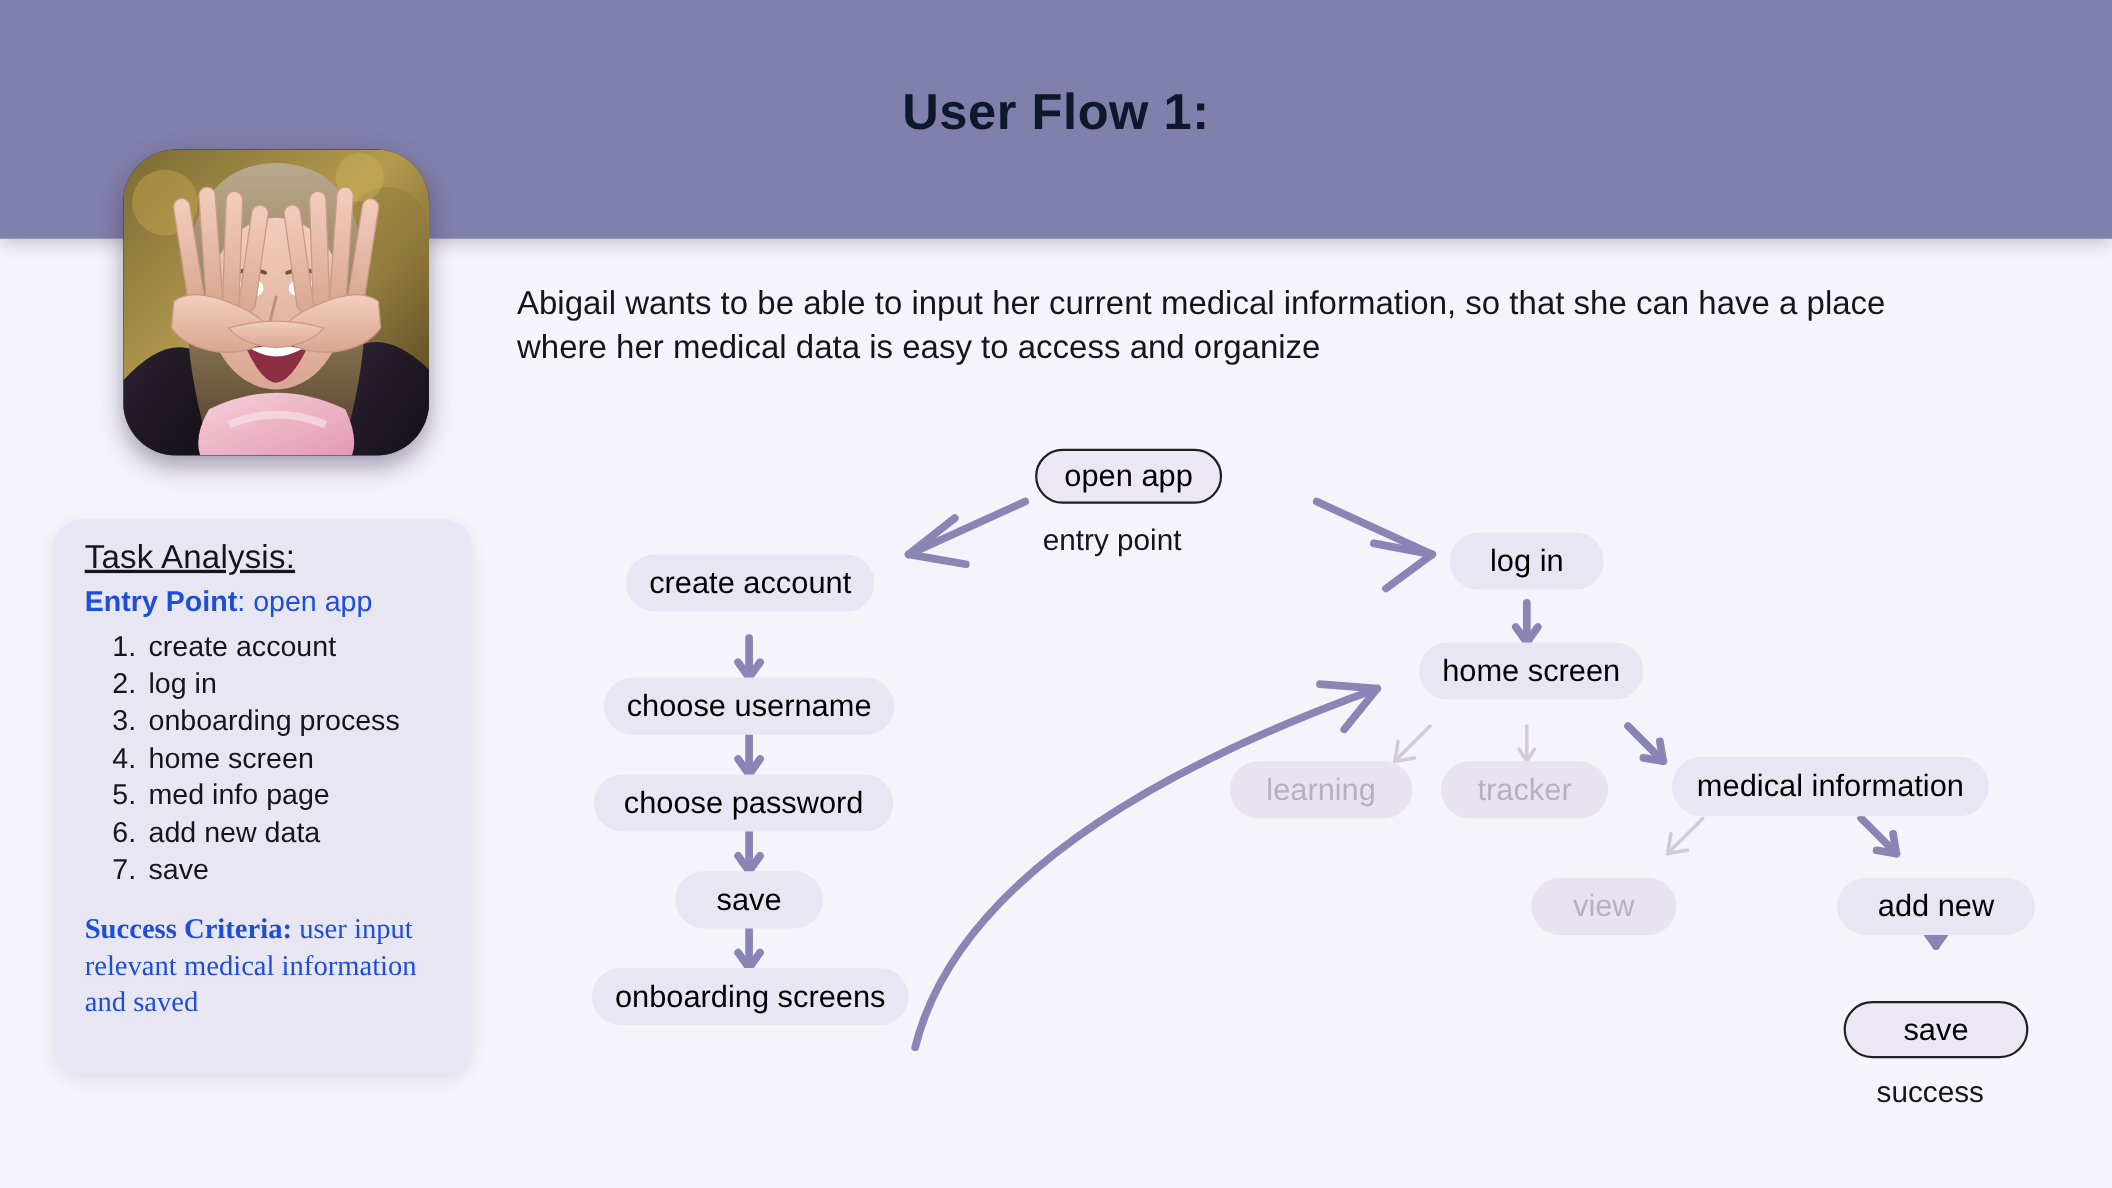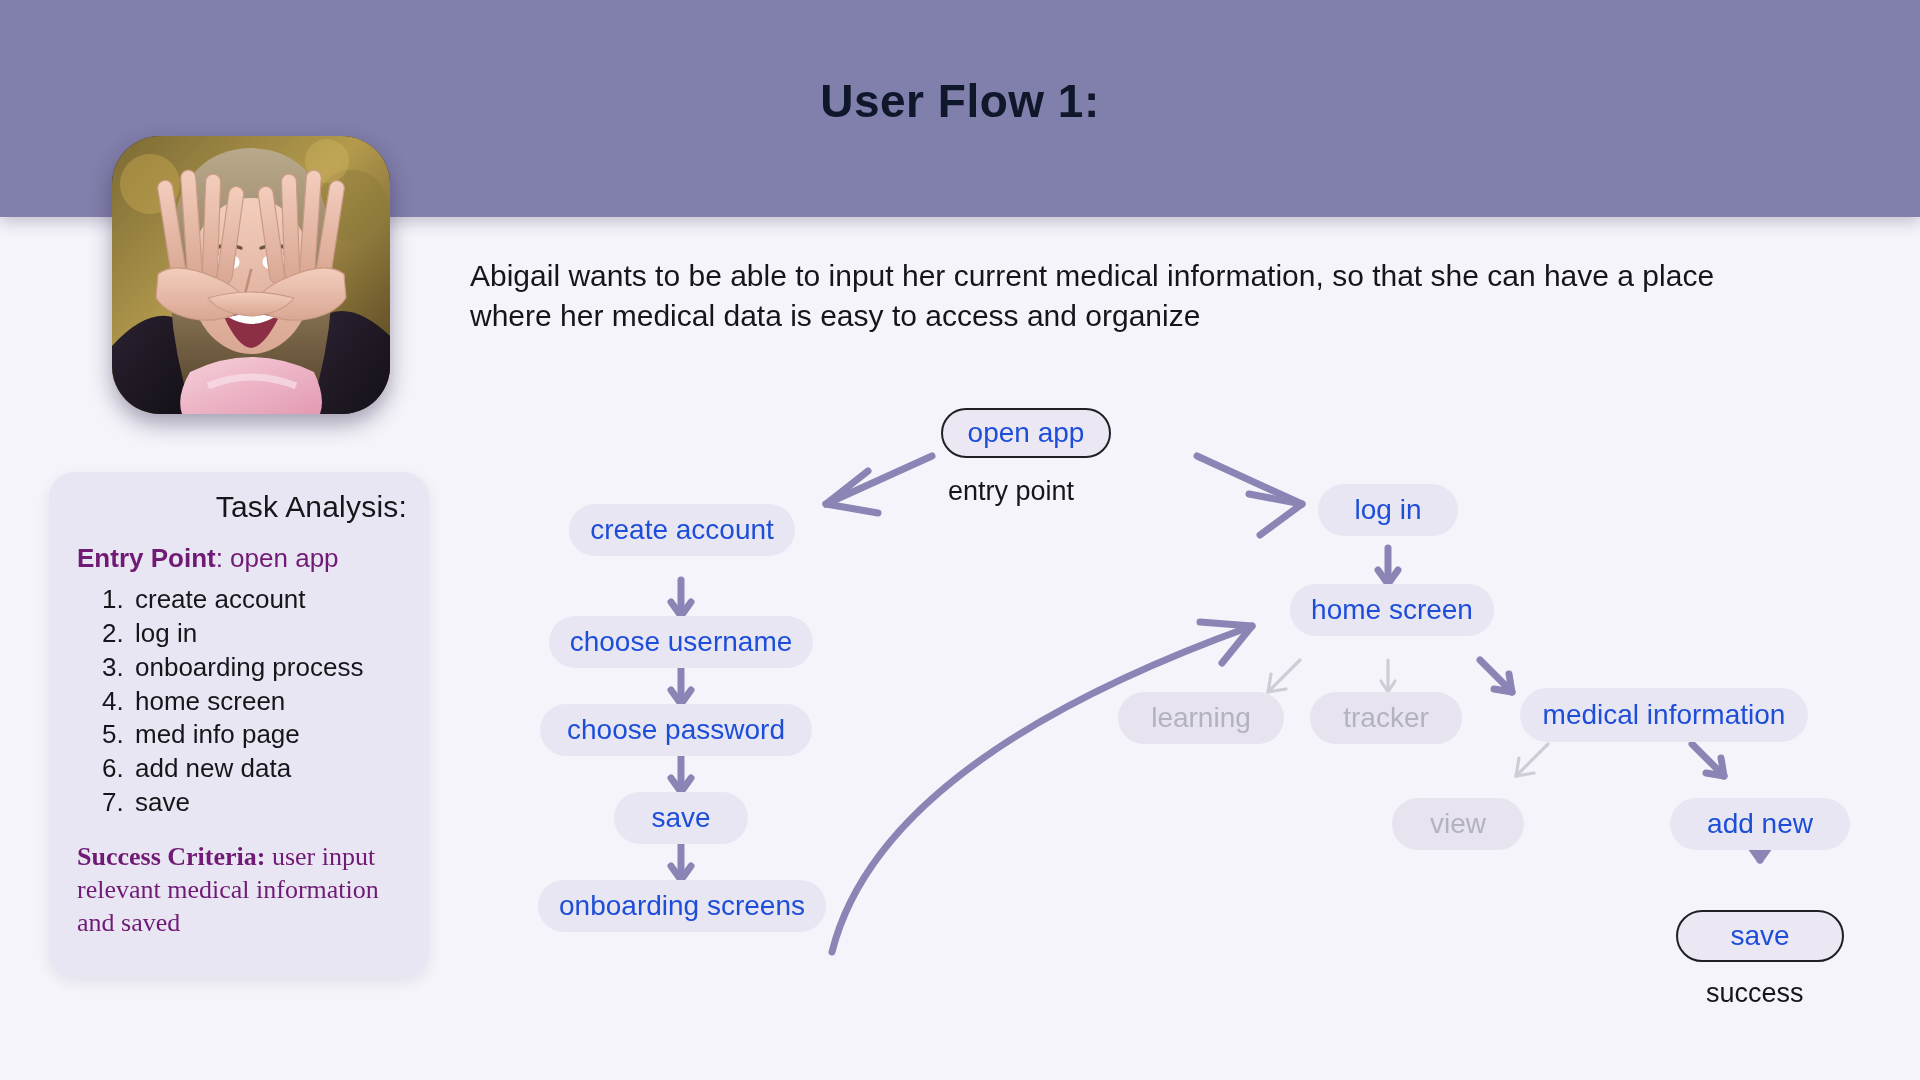--- a/index.html
+++ b/index.html
@@ -73,29 +73,30 @@
     width: 380px;
     height: 505px;
     background: #e9e6f3;
     border-radius: 26px;
     box-shadow: 0 5px 14px rgba(60,50,90,0.10);
     box-sizing: border-box;
     padding: 18px 22px 18px 28px;
     z-index: 2;
   }
   #task-card-title {
-    text-align: right;
+    text-align: left;
     font-size: 30px;
     color: #16161a;
-    margin-bottom: 18px;
+    margin-bottom: 6px;
     letter-spacing: 0.2px;
+    text-decoration: underline;
   }
   .task-line {
     font-size: 26px;
-    color: #701a75;
+    color: #1d4ed8;
     line-height: 1.28;
   }
   .task-line b { font-weight: bold; }
   #task-steps {
     margin: 8px 0 20px 0;
     padding-left: 54px;
     font-size: 26px;
     color: #16161a;
     line-height: 1.30;
   }
@@ -117,21 +118,21 @@
     width: 1920px; height: 1080px;
     pointer-events: none;
   }
   .node {
     position: absolute;
     display: flex;
     align-items: center;
     justify-content: center;
     background: #e9e6f3;
     border-radius: 999px;
-    color: #1d4ed8;
+    color: #000000;
     font-size: 28px;
     white-space: nowrap;
     box-sizing: border-box;
     z-index: 2;
   }
   .node.terminal {
     border: 2px solid #1f1f24;
     background: #ebe8f4;
   }
   .node.faded {

